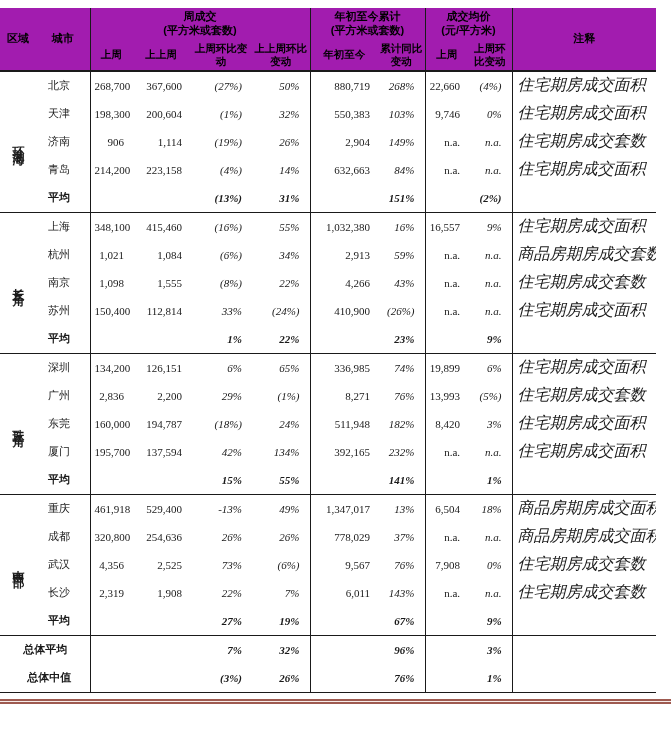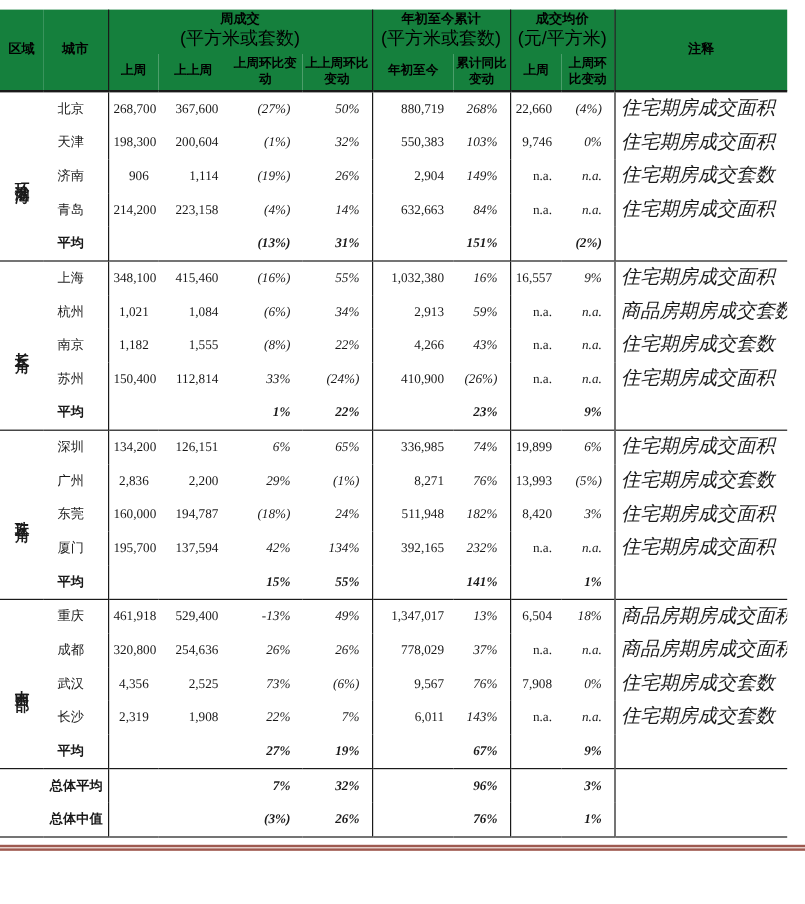--- a/index.html
+++ b/index.html
@@ -7,27 +7,27 @@
     width:671px;height:753px;box-sizing:border-box;
     background:#ffffff;position:relative;
     font-family:"Liberation Sans",sans-serif;color:#111;
     padding-top:8px;
   }
   table.report{
     width:656px;border-collapse:collapse;table-layout:fixed;
   }
   
   thead th{
-    background:#15803d;font-weight:bold;font-size:11px;color:#000;
+    background:#a21caf;font-weight:bold;font-size:11px;color:#000;
     padding:2px 2px;vertical-align:middle;text-align:center;line-height:1.25;
   }
   thead th.bb{border-bottom:2.5px solid #1a1a1a;}
   th.vdiv, td.vdiv{border-left:1px solid #1a1a1a;}
   .grp-title{font-size:11px;font-weight:bold;}
-  .grp-sub{font-size:15px;font-weight:normal;}
+  .grp-sub{font-size:11px;font-weight:bold;}
   .sub-h{font-size:10.5px;font-weight:bold;}
   
   tbody td{
     font-size:11px;padding:0 4px;height:28px;vertical-align:middle;
     font-family:"Liberation Serif",serif;color:#1a1a1a;
   }
   td.region-cell{
     text-align:center;font-weight:bold;font-size:12px;
     font-family:"Liberation Sans",sans-serif;padding:0;
   }
@@ -42,21 +42,21 @@
   td.val{text-align:right;padding-right:8px;}
   td.pct{text-align:right;padding-right:10px;font-style:italic;}
   td.note{
     text-align:left;font-style:italic;font-size:16px;padding-left:5px;
     font-family:"Liberation Serif",serif;white-space:nowrap;overflow:hidden;
   }
   tr.avg td, tr.total td{font-weight:bold;}
   tr.avg td.city, td.total-label{
     font-weight:bold;font-family:Liberation Mono, monospace;
   }
-  td.total-label{text-align:right;padding-left:5px;font-size:11px;}
+  td.total-label{text-align:center;padding-left:5px;font-size:11px;}
   tr.sec-top td{border-top:1.5px solid #1a1a1a;}
   tr.last td{border-bottom:1.5px solid #1a1a1a;padding-left:13px;}
   
   .bottom-band{
     width:671px;height:5px;margin-top:6px;
     background:#f6ebe8;
     border-top:2px solid #9e5a50;border-bottom:2px solid #9e5a50;
     box-sizing:border-box;
   }
 </style>
@@ -190,21 +190,21 @@
           <td class="pct">(6%)</td>
           <td class="pct">34%</td>
           <td class="val vdiv">2,913</td>
           <td class="pct">59%</td>
           <td class="val vdiv">n.a.</td>
           <td class="pct">n.a.</td>
           <td class="note vdiv">商品房期房成交套数</td>
         </tr>
         <tr>
           <td class="city">南京</td>
-          <td class="val vdiv">1,182</td>
+          <td class="val vdiv">1,098</td>
           <td class="val">1,555</td>
           <td class="pct">(8%)</td>
           <td class="pct">22%</td>
           <td class="val vdiv">4,266</td>
           <td class="pct">43%</td>
           <td class="val vdiv">n.a.</td>
           <td class="pct">n.a.</td>
           <td class="note vdiv">住宅期房成交套数</td>
         </tr>
         <tr>

